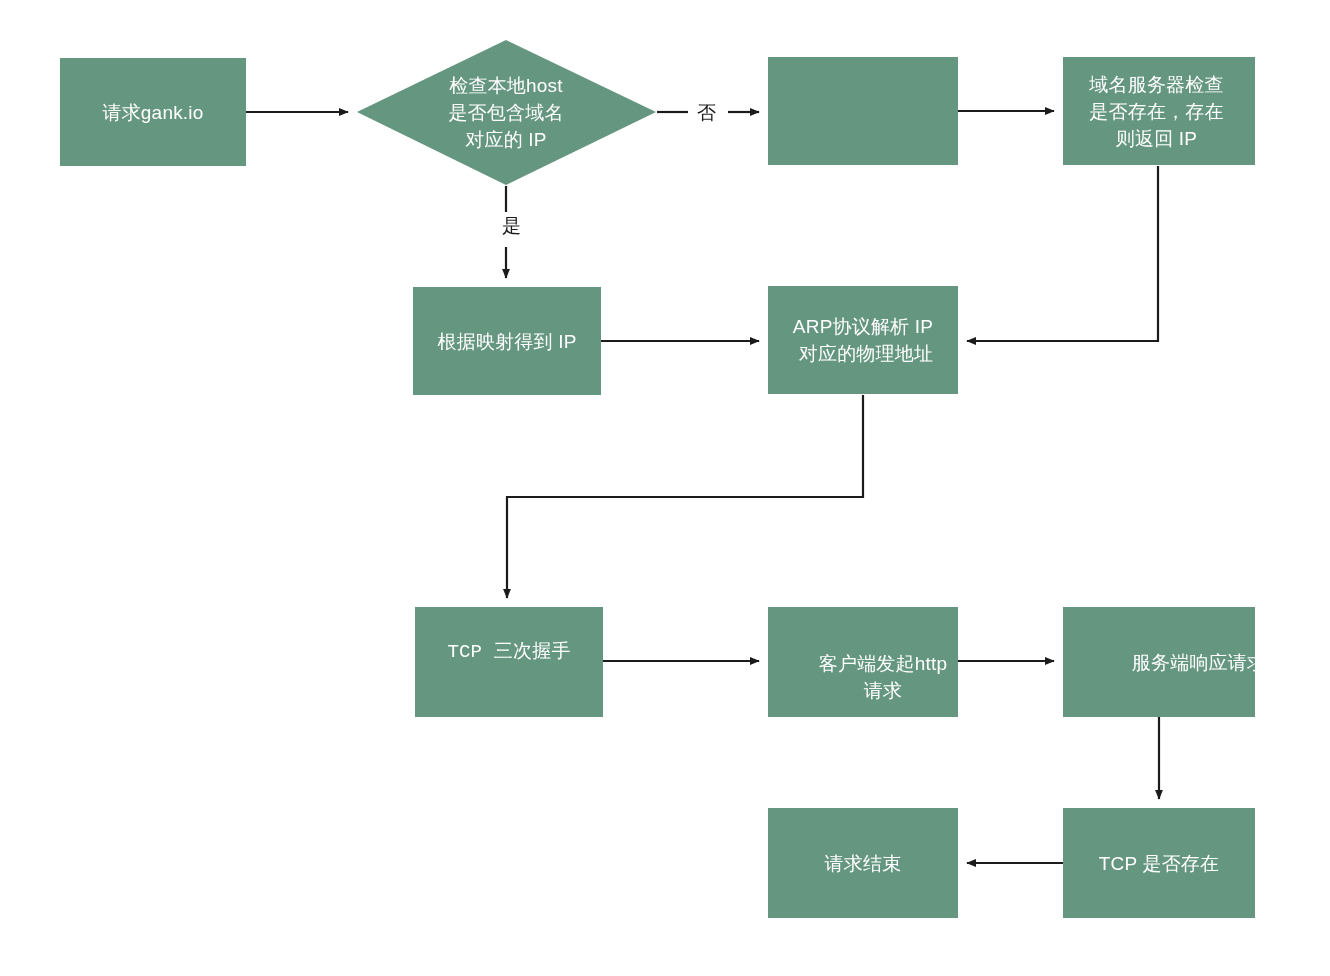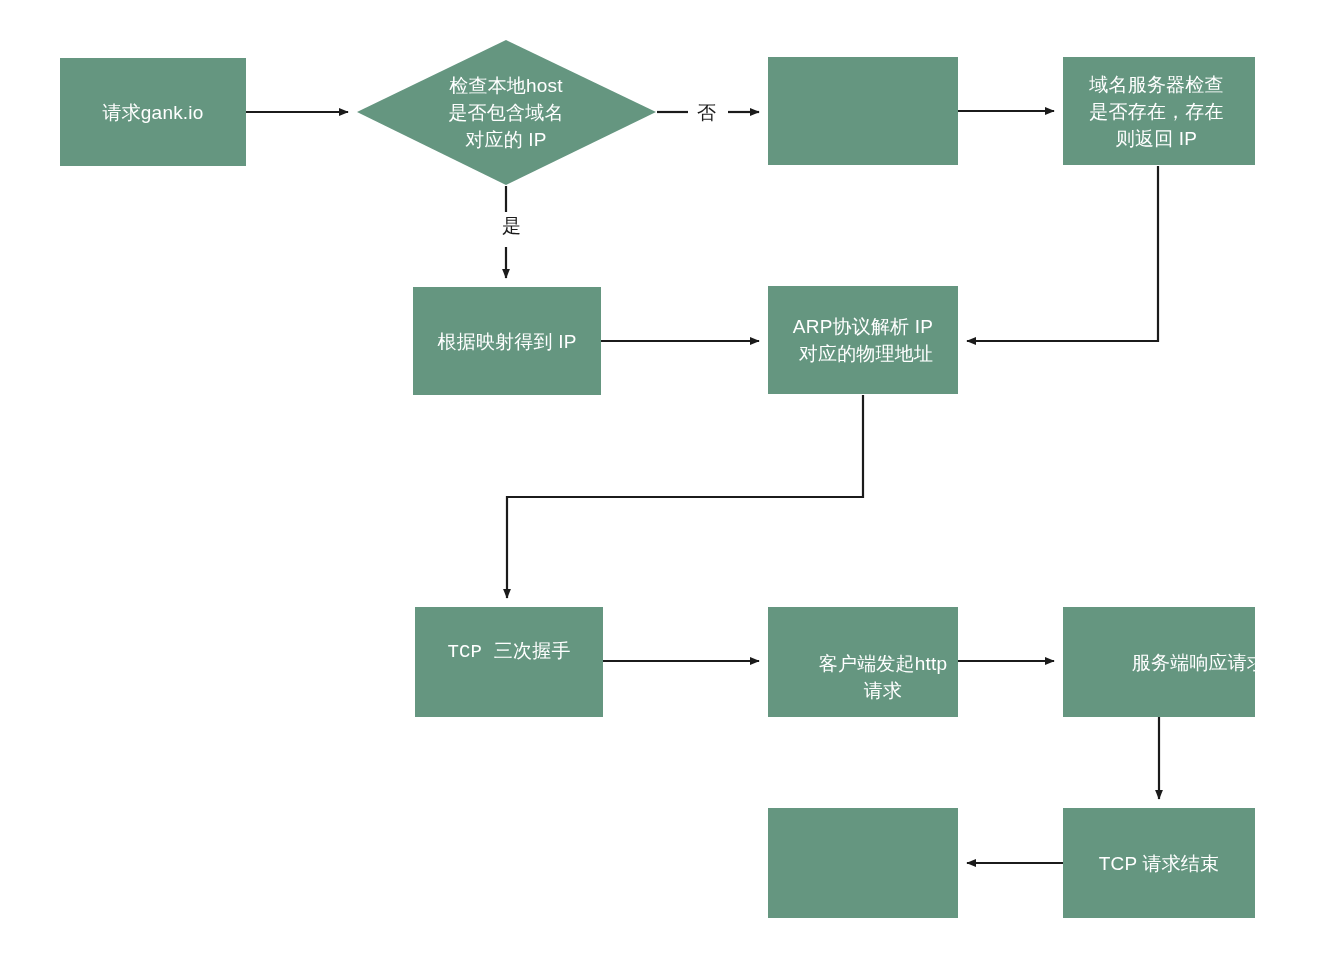--- a/index.html
+++ b/index.html
@@ -135,20 +135,21 @@
   <div class="node-label" style="left:768px; top:286px; width:190px; height:108px;text-align:right;">ARP协议解析 IP
 对应的物理地址</div>
 
   <div class="node-label" style="left:415px; top:607px; width:188px; height:91px;font-family:Liberation Mono, monospace;">TCP 三次握手</div>
 
   <div class="node-label" style="left:768px; top:622px; width:230px; height:110px;">客户端发起http
 请求</div>
 
   <div class="node-label" style="left:1063px; top:607px; width:192px; height:110px;padding-left:40px;">服务端响应请求</div>
 
-  <div class="node-label" style="left:1063px; top:808px; width:192px; height:110px;">TCP 请求结束</div>
+  <div class="node-label" style="left:1063px; top:808px; width:192px; height:110px;">TCP 是否存在</div>
 
+  <div class="node-label" style="left:768px; top:808px; width:190px; height:110px;">请求结束</div>
 
   <div class="edge-label" style="left:692px; top:103px;">否</div>
 
   <div class="edge-label" style="left:497px; top:216px;">是</div>
 
 </div>
 
 </body></html>

